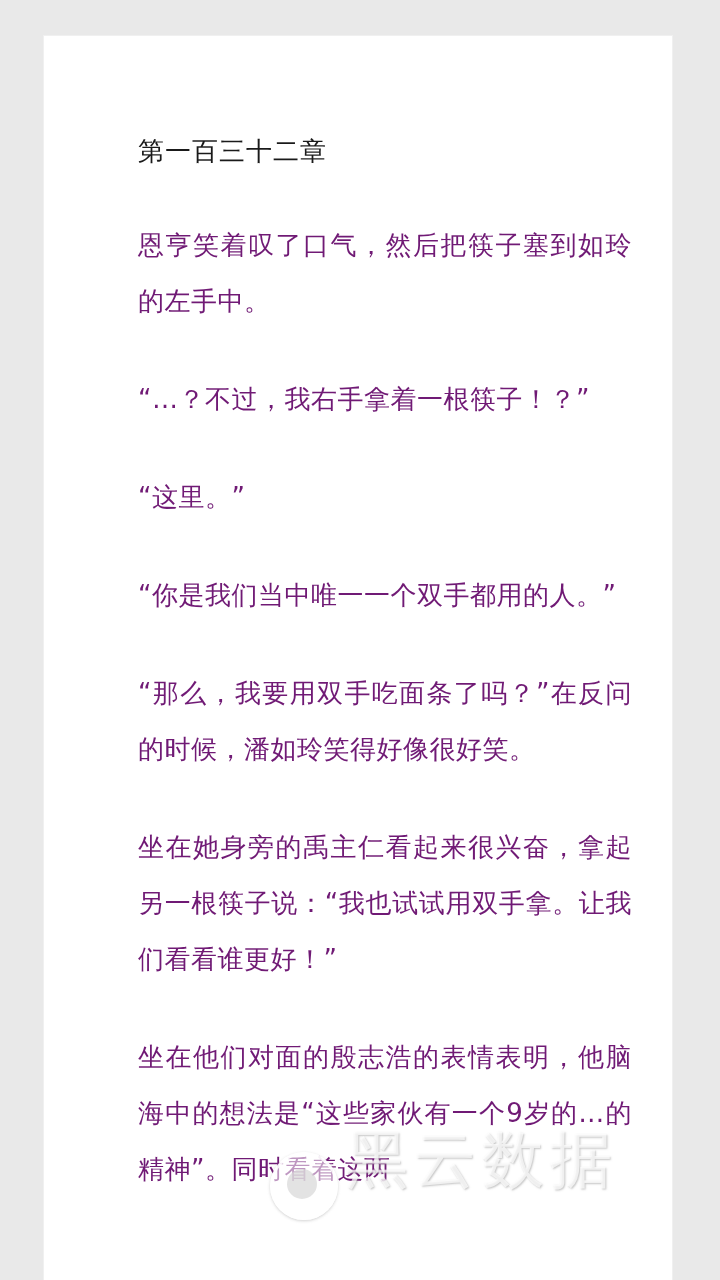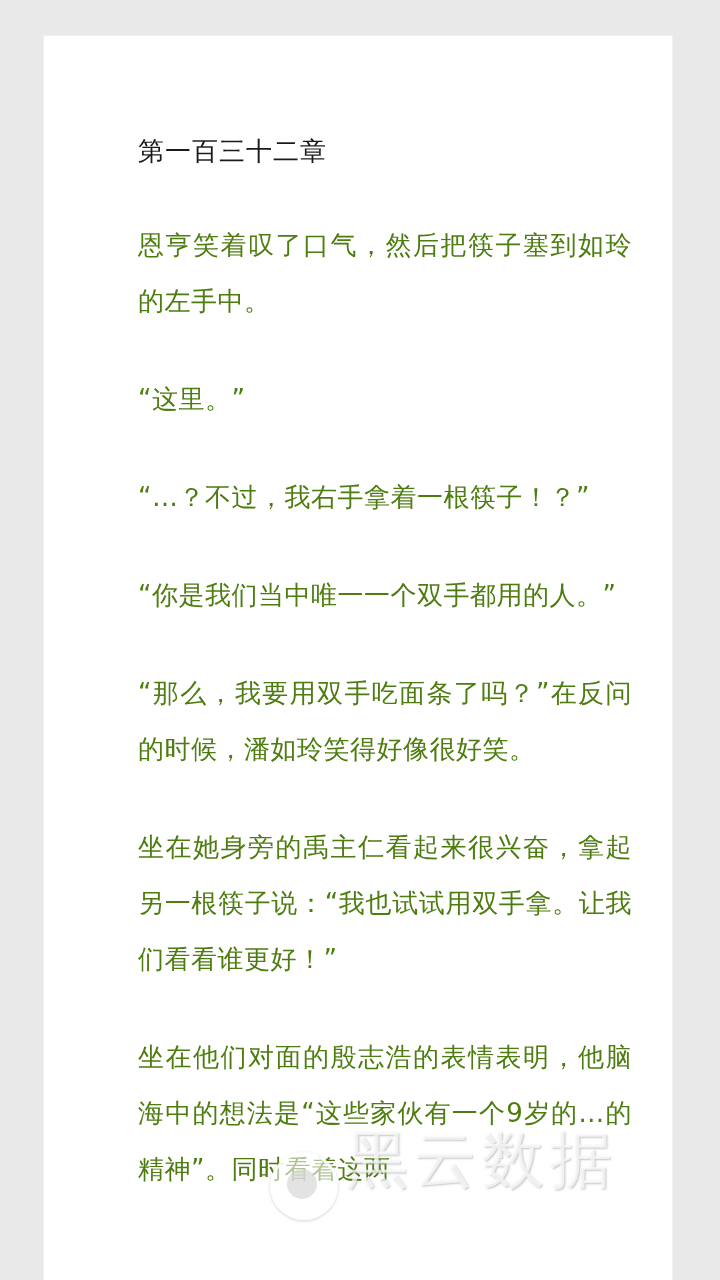--- a/index.html
+++ b/index.html
@@ -30,21 +30,21 @@
   .chapter-title {
     font-size: 26px;
     line-height: 1.5;
     color: #1a1a1a;
     margin: 0 0 46px 0;
     letter-spacing: 1px;
   }
   .para {
     font-size: 26px;
     line-height: 56px;
-    color: #4d7c0f;
+    color: #701a75;
     margin: 0 0 42px 0;
     letter-spacing: 0.5px;
     text-align: justify;
     text-justify: inter-ideograph;
   }
   .para.justified {
     text-align: justify;
   }
   .watermark {
     position: absolute;
@@ -103,22 +103,22 @@
     background: rgba(215,215,215,0.7);
   }
 </style>
 </head>
 <body>
 
 <div class="page">
   <div class="content">
     <div class="chapter-title">第一百三十二章</div>
     <p class="para">恩亨笑着叹了口气，然后把筷子塞到如玲的左手中。</p>
+    <p class="para justified">“…？不过，我右手拿着一根筷子！？”</p>
     <p class="para">“这里。”</p>
-    <p class="para justified">“…？不过，我右手拿着一根筷子！？”</p>
     <p class="para">“你是我们当中唯一一个双手都用的人。”</p>
     <p class="para">“那么，我要用双手吃面条了吗？”在反问的时候，潘如玲笑得好像很好笑。</p>
     <p class="para">坐在她身旁的禹主仁看起来很兴奋，拿起另一根筷子说：“我也试试用双手拿。让我们看看谁更好！”</p>
     <p class="para">坐在他们对面的殷志浩的表情表明，他脑海中的想法是“这些家伙有一个9岁的…的精神”。同时看着这两</p>
   </div>
 
   <div class="watermark">
     <div class="wm-cn">黑云数据</div>
     <div class="wm-badge"></div>
   </div>

